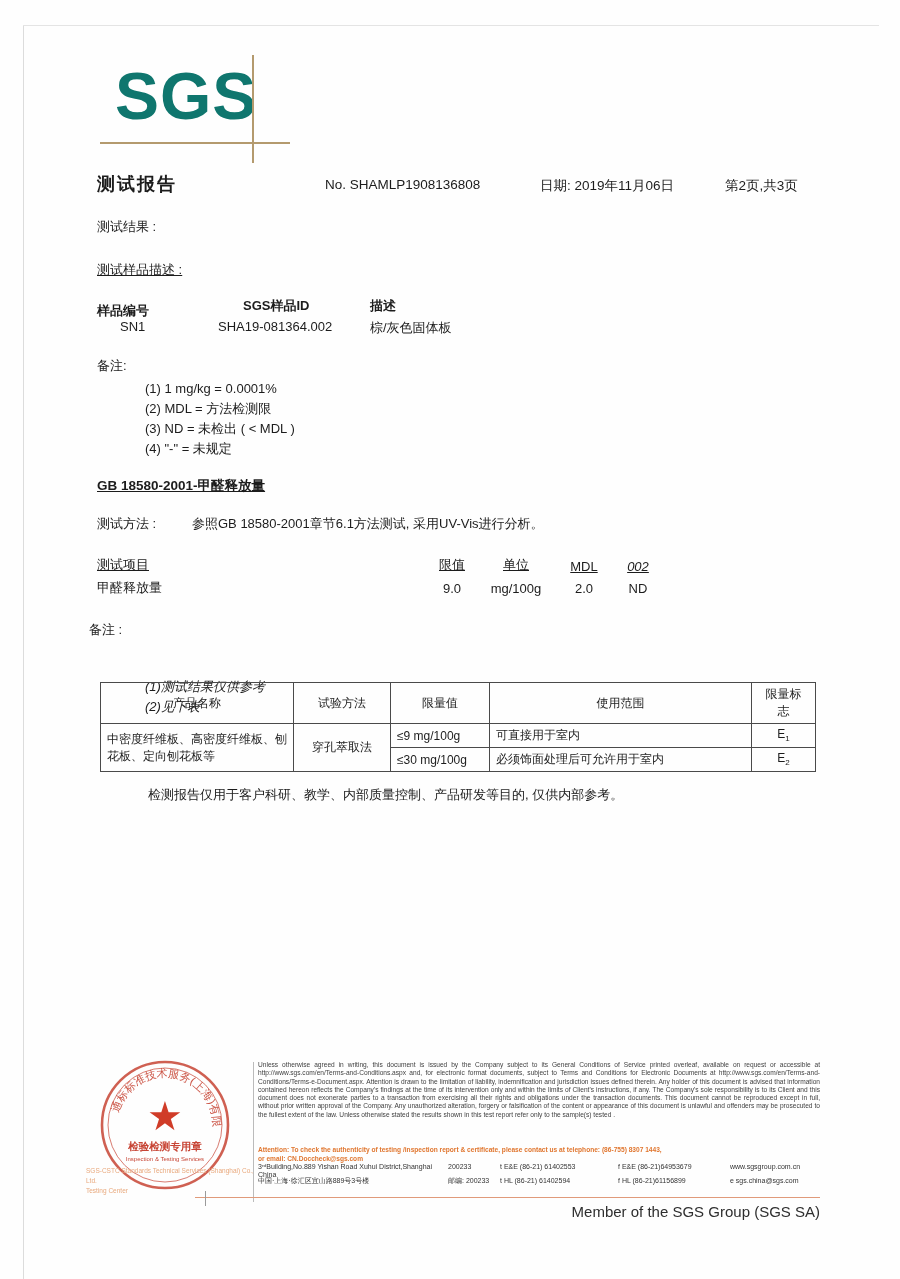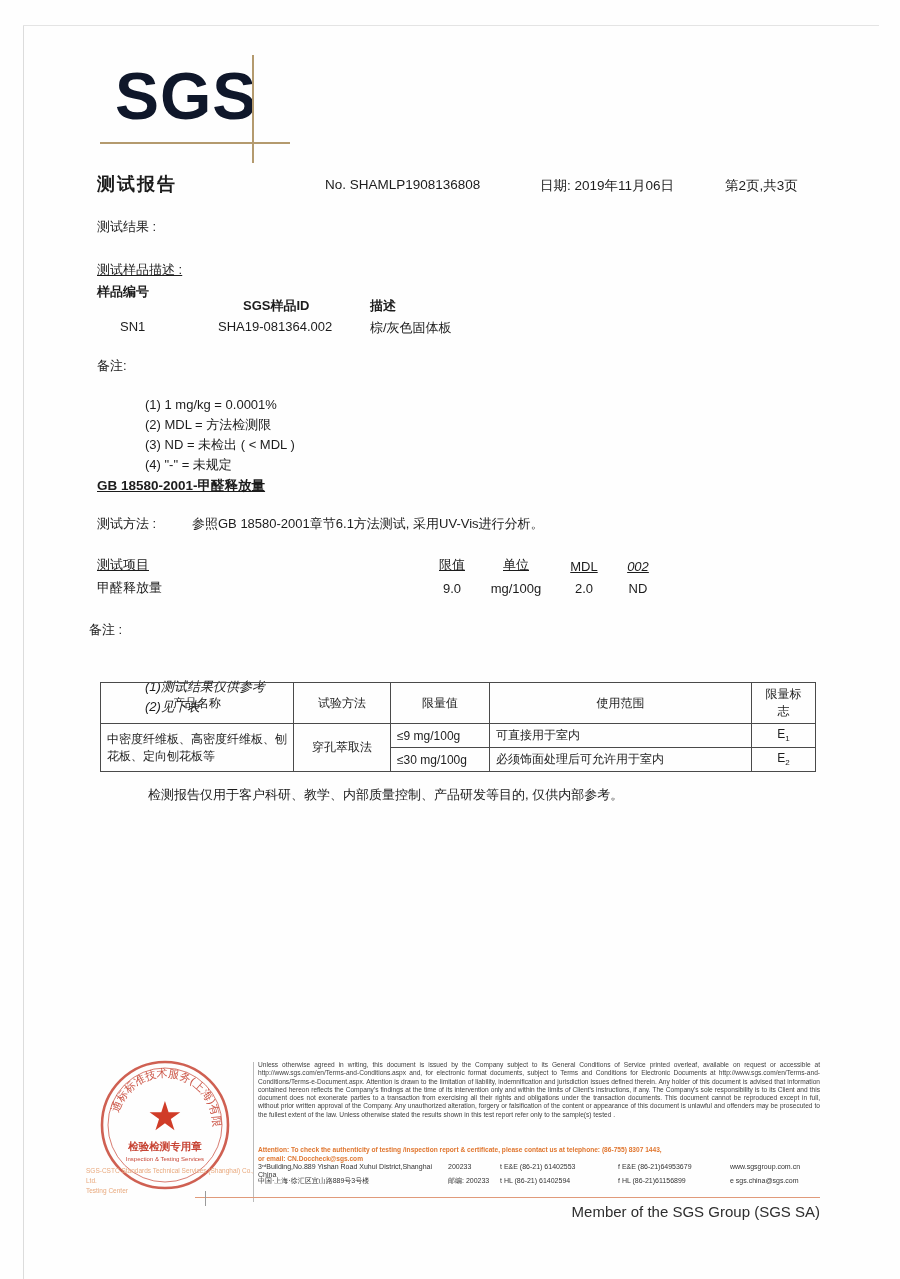--- a/index.html
+++ b/index.html
@@ -3,21 +3,21 @@
 <meta charset="utf-8">
 <style>
   html,body{margin:0;padding:0;background:#ffffff;}
   .canvas{
     position:relative;width:900px;height:1279px;background:#fefefe;overflow:hidden;
     font-family:"Liberation Sans","DejaVu Sans",sans-serif;color:#1c1c1c;
   }
   .edge{position:absolute;background:#dcdcdc;}
   .abs{position:absolute;}
   
-  .logo-text{font-size:66px;font-weight:bold;color:#0f172a;letter-spacing:1px;font-family:"Liberation Sans",sans-serif;}
+  .logo-text{font-size:66px;font-weight:bold;color:#0f766e;letter-spacing:1px;font-family:"Liberation Sans",sans-serif;}
   .tan-h{height:2px;background:#b49a6e;}
   .tan-v{width:2px;background:#b49a6e;}
   
   .doc-title{font-size:18px;font-weight:bold;letter-spacing:2px;}
   .hdr-text{font-size:13.5px;}
   .bold{font-weight:bold;}
   .ul{text-decoration:underline;}
   .it{font-style:italic;}
   .body-text{font-size:13px;}
   .note-item{font-size:13px;line-height:20px;}
@@ -63,29 +63,29 @@
   <div class="abs tan-v" style="left:252px;top:55px;height:108px;"></div>
 
   <div class="abs doc-title" style="left:97px;top:172px;">测试报告</div>
   <div class="abs hdr-text" style="left:325px;top:177px;">No. SHAMLP1908136808</div>
   <div class="abs hdr-text" style="left:540px;top:177px;">日期: 2019年11月06日</div>
   <div class="abs hdr-text" style="left:725px;top:177px;">第2页,共3页</div>
 
   <div class="abs body-text" style="left:97px;top:218px;">测试结果 :</div>
   <div class="abs body-text ul" style="left:97px;top:261px;">测试样品描述 :</div>
 
-  <div class="abs body-text bold" style="left:97px;top:283px;">样品编号</div>
+  <div class="abs body-text bold" style="left:97px;top:302px;">样品编号</div>
   <div class="abs body-text bold" style="left:243px;top:297px;">SGS样品ID</div>
   <div class="abs body-text bold" style="left:370px;top:297px;">描述</div>
   <div class="abs body-text" style="left:120px;top:319px;">SN1</div>
   <div class="abs body-text" style="left:218px;top:319px;">SHA19-081364.002</div>
   <div class="abs body-text" style="left:370px;top:319px;">棕/灰色固体板</div>
 
   <div class="abs body-text" style="left:97px;top:357px;">备注:</div>
-  <div class="abs" style="left:145px;top:379px;margin-top:16px;">
+  <div class="abs" style="left:145px;top:379px;">
     <div class="note-item">(1) 1 mg/kg = 0.0001%</div>
     <div class="note-item">(2) MDL = 方法检测限</div>
     <div class="note-item">(3) ND = 未检出 ( &lt; MDL )</div>
     <div class="note-item">(4) "-" = 未规定</div>
   </div>
 
   <div class="abs body-text bold ul" style="left:97px;top:477px;font-size:13.5px;">GB 18580-2001-甲醛释放量</div>
   <div class="abs body-text" style="left:97px;top:515px;">测试方法 :</div>
   <div class="abs body-text" style="left:192px;top:515px;">参照GB 18580-2001章节6.1方法测试, 采用UV-Vis进行分析。</div>
 

